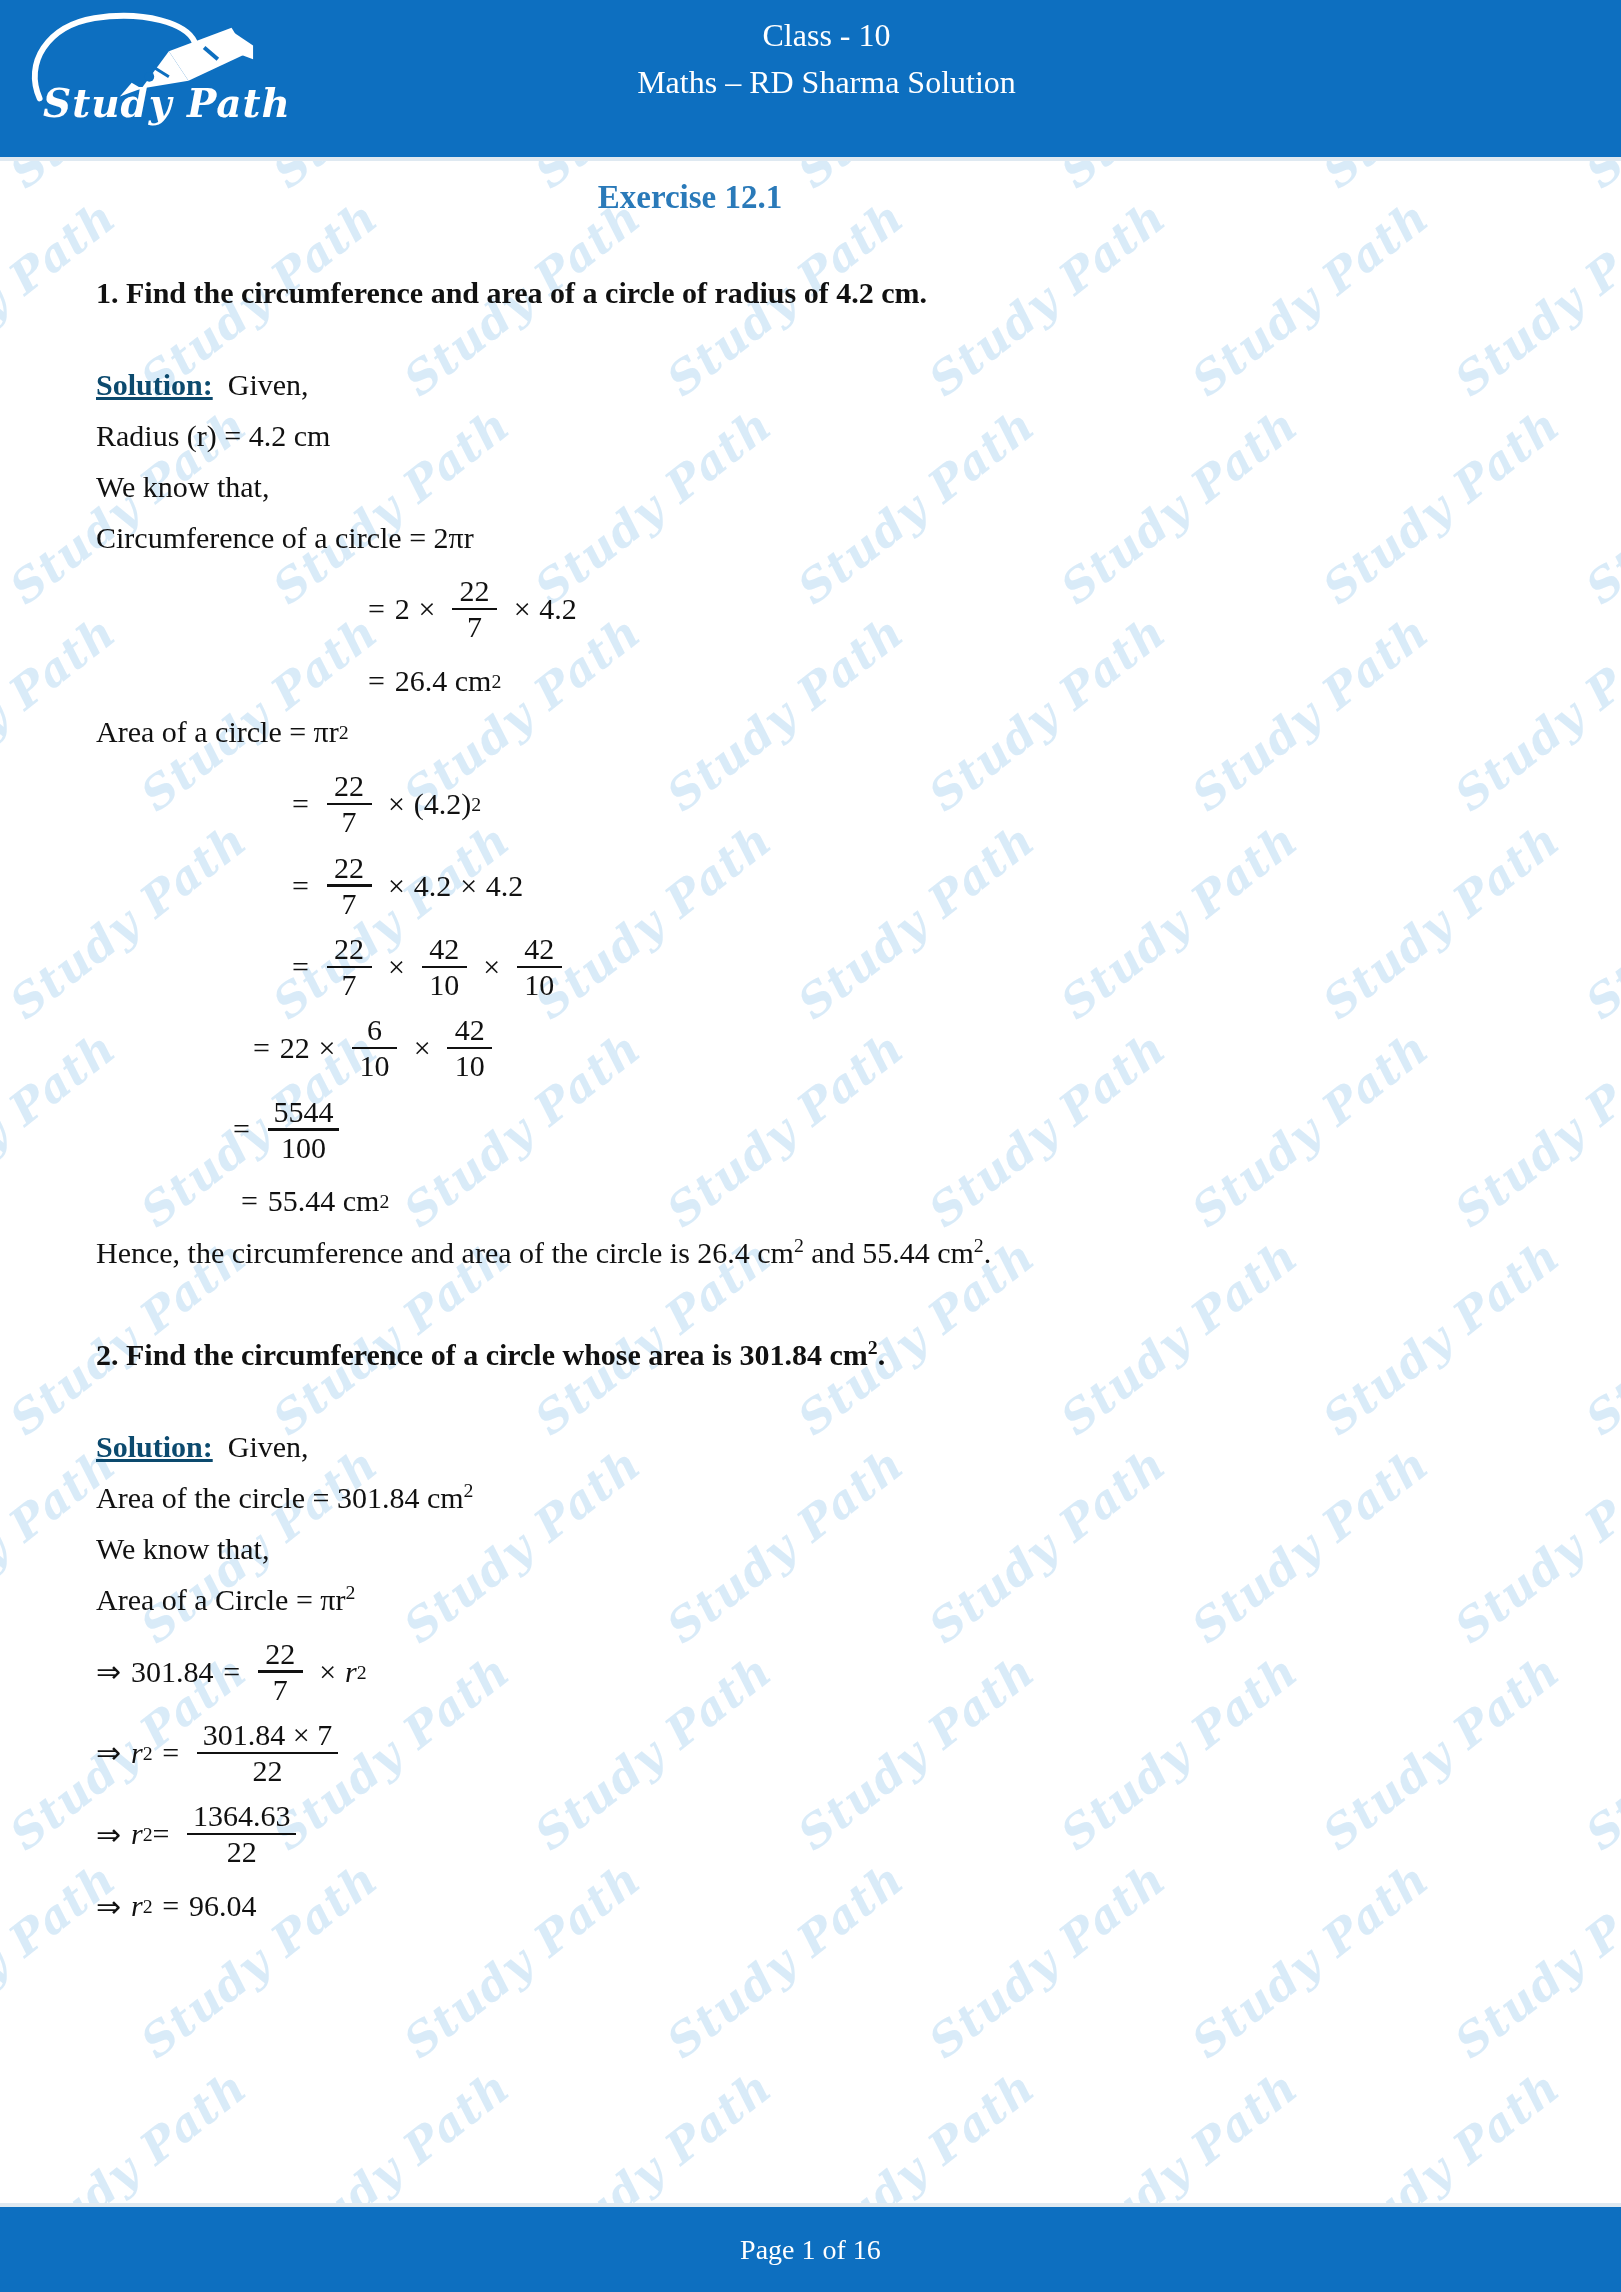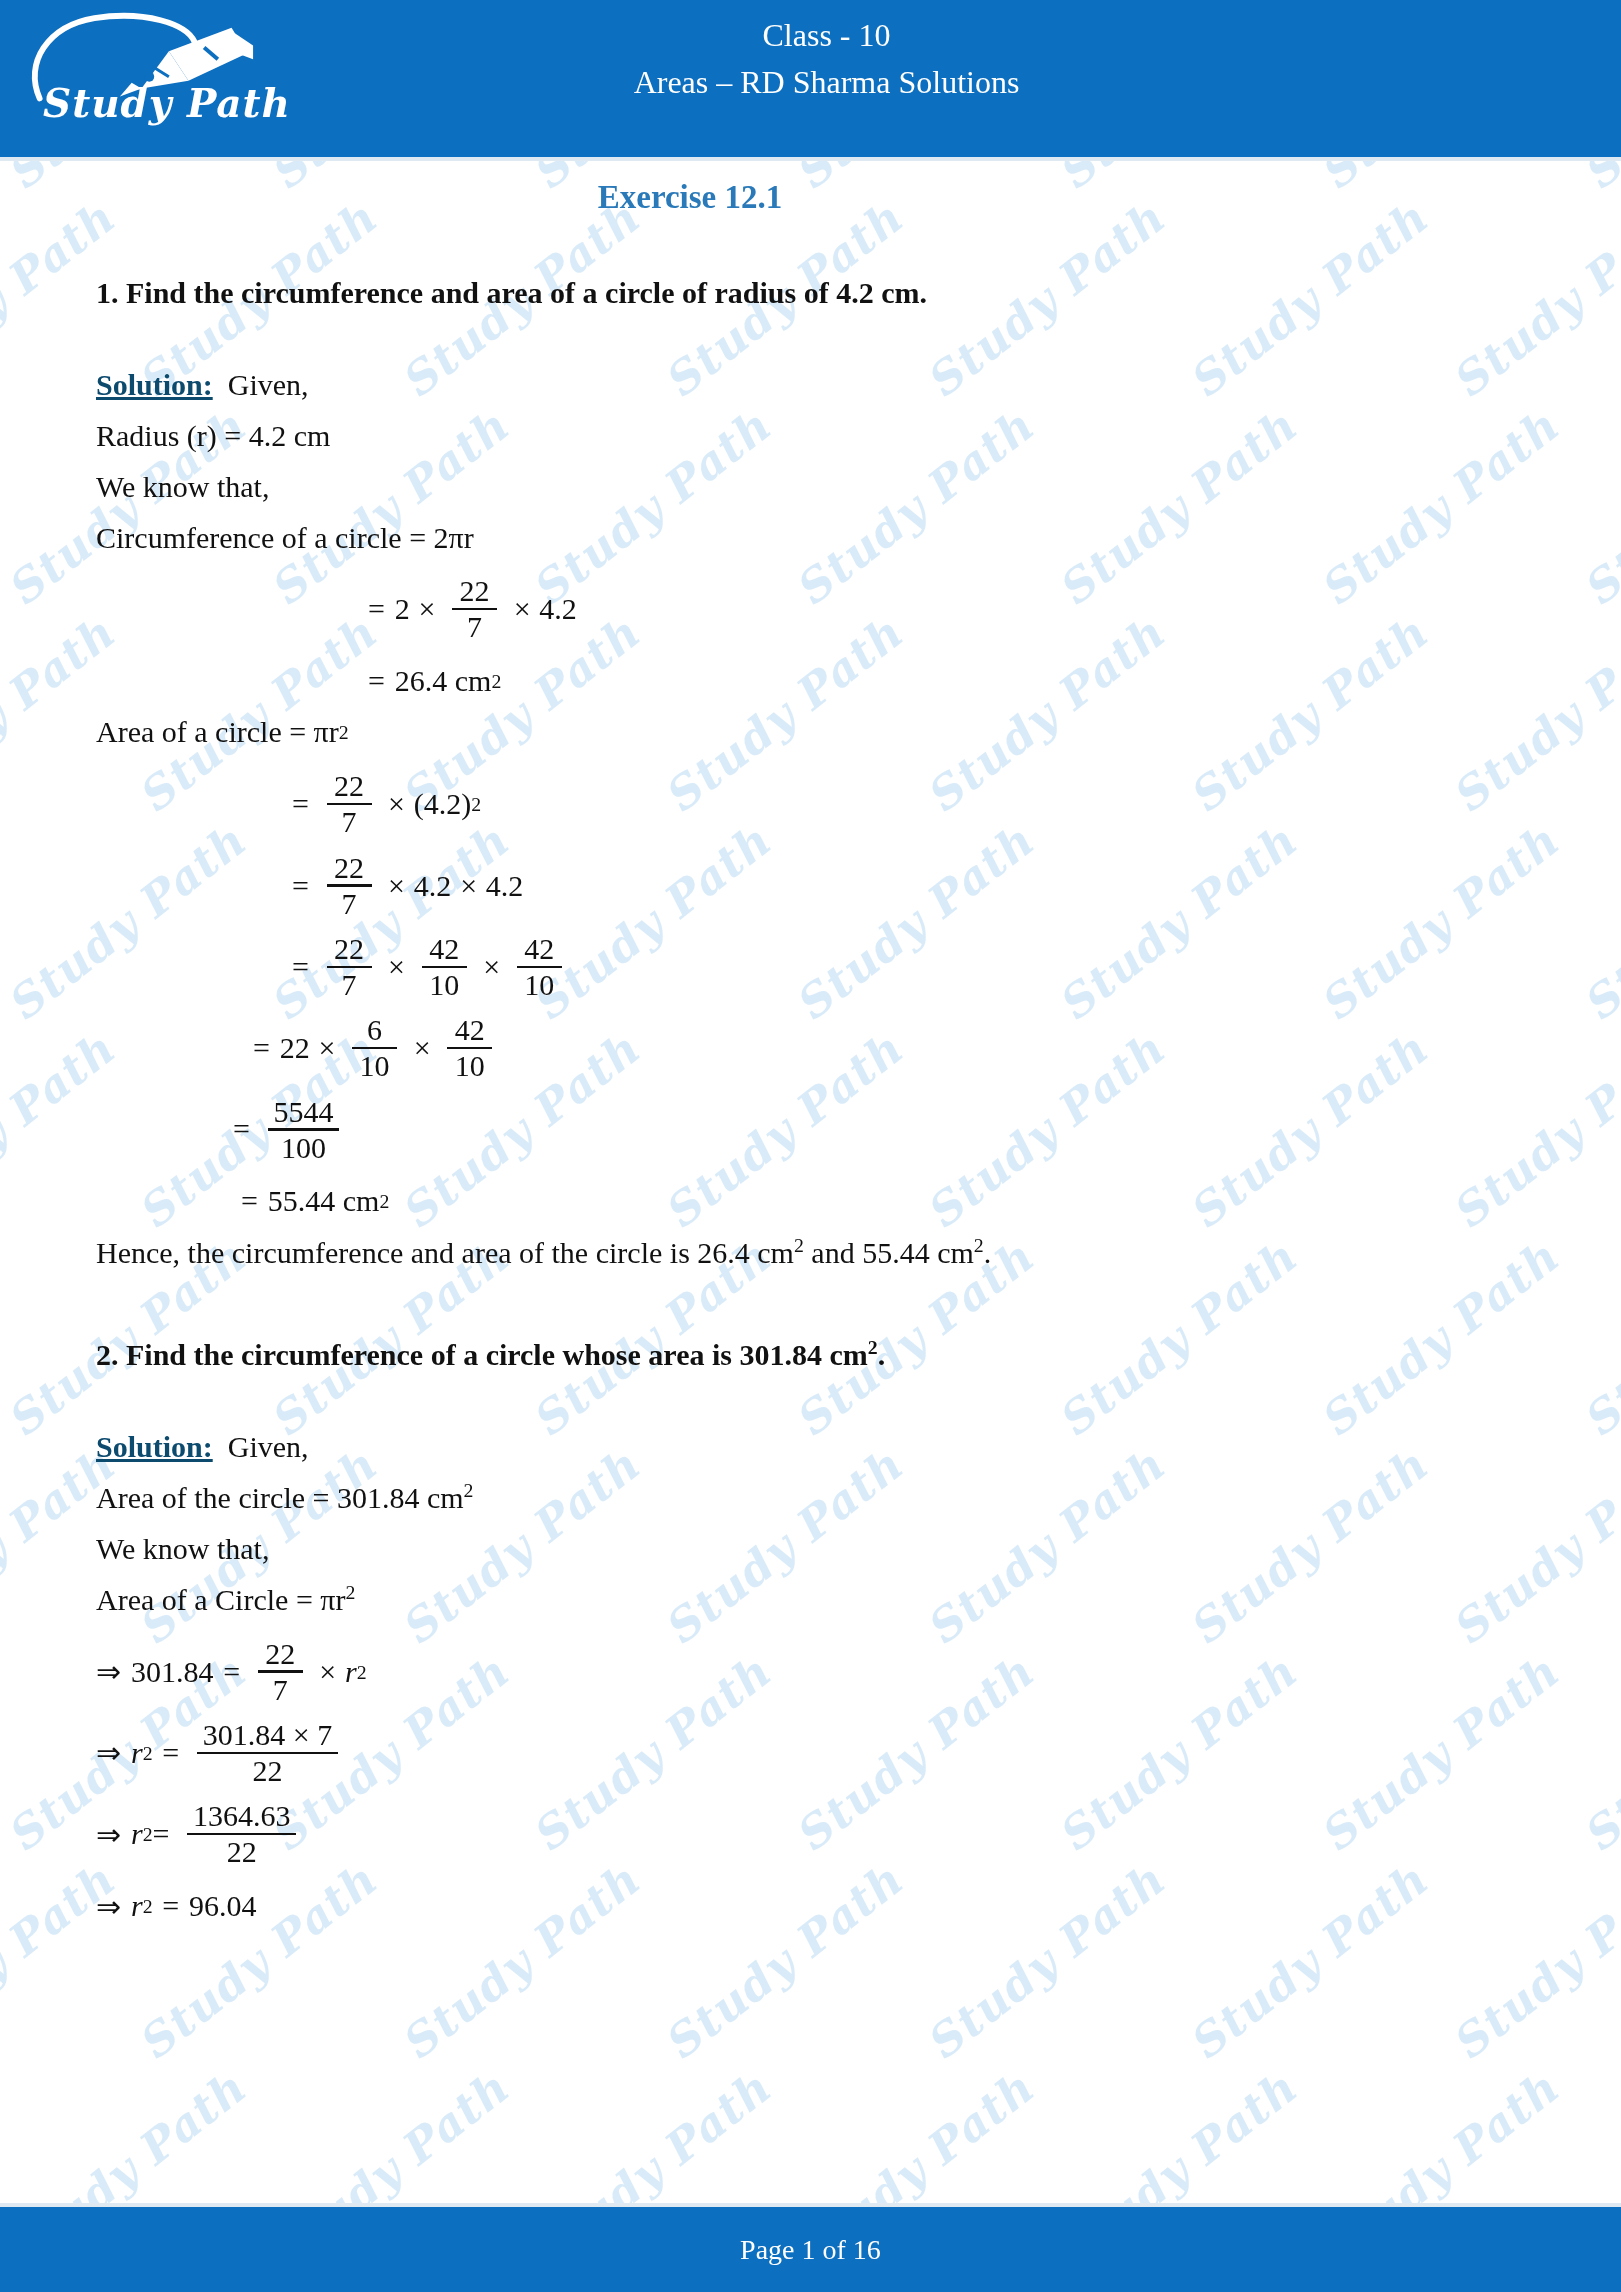--- a/index.html
+++ b/index.html
@@ -320,21 +320,21 @@
         <path d="M122 82 L100 90 L112 76 Z" fill="#ffffff"></path>
         <path d="M134 60 L150 70" stroke="#0d6fc0" stroke-width="3" fill="none"></path>
         <path d="M186 40 L200 52" stroke="#0d6fc0" stroke-width="4" fill="none"></path>
         <circle cx="130" cy="70" r="5" fill="#0d6fc0"></circle>
       </svg>
     </div>
     <div class="logo-text">Study Path</div>
 
     <div class="header-titles">
       <div>Class - 10</div>
-      <div>Areas – RD Sharma Solutions</div>
+      <div>Maths – RD Sharma Solution</div>
     </div>
   </div>
   <div class="header-underline"></div>
 
   <div class="content">
 
     <div class="exercise-title">Exercise 12.1</div>
 
     <div class="body-col">
 

